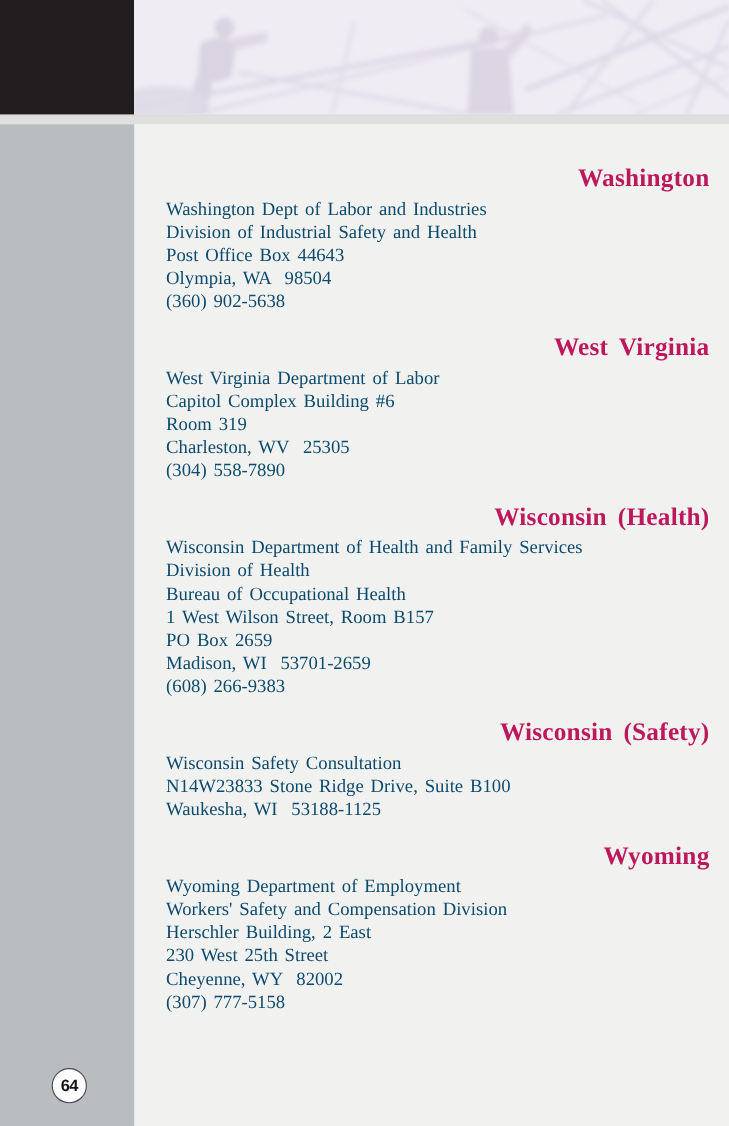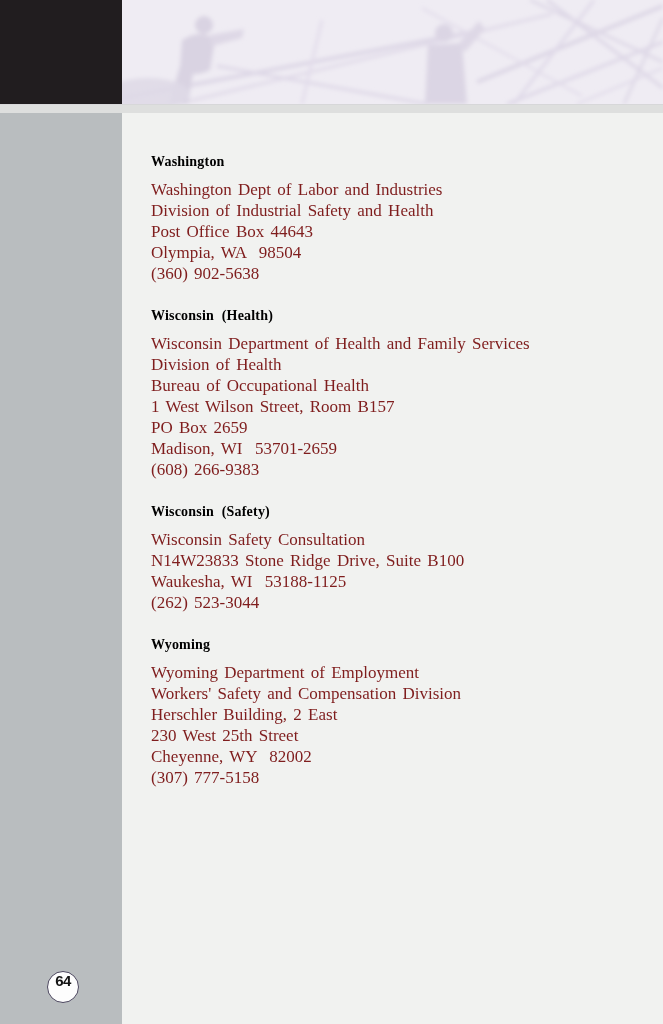--- a/index.html
+++ b/index.html
@@ -46,45 +46,46 @@
     background: #f1f2f0;
     padding: 38px 18px 0 29px;
     box-sizing: border-box;
   }
   
   .entry { margin: 0 0 21px 0; }
   .entry h2 {
     margin: 0 0 7px 0;
     font-family: "Liberation Serif", serif;
     font-weight: bold;
-    font-size: 14px;
+    font-size: 23px;
     line-height: 21px;
-    color: #000000;
+    color: #be185d;
     word-spacing: 4px;
     letter-spacing: 0.2px;
+    text-align: right;
   }
   .entry .line {
     font-size: 17px;
     line-height: 21px;
-    color: #7f1d1d;
+    color: #0c4a6e;
     word-spacing: 2px;
     white-space: pre-wrap;
   }
   
   .page-badge {
     position: absolute;
     left: 47px;
     top: 858px;
     width: 32px;
     height: 32px;
     border-radius: 50%;
     background: #fdfdfd;
     border: 1.6px solid #4c475f;
     display: flex;
-    align-items: flex-start;
+    align-items: center;
     justify-content: center;
     box-sizing: border-box;
   }
   .page-badge span {
     font-family: "Liberation Sans", sans-serif;
     font-weight: bold;
     font-size: 15px;
     color: #141414;
     letter-spacing: -0.5px;
   }
@@ -148,38 +149,45 @@
 
       <section class="entry">
         <h2>Washington</h2>
         <div class="line">Washington Dept of Labor and Industries</div>
         <div class="line">Division of Industrial Safety and Health</div>
         <div class="line">Post Office Box 44643</div>
         <div class="line">Olympia, WA  98504</div>
         <div class="line">(360) 902-5638</div>
       </section>
 
+      <section class="entry">
+        <h2>West Virginia</h2>
+        <div class="line">West Virginia Department of Labor</div>
+        <div class="line">Capitol Complex Building #6</div>
+        <div class="line">Room 319</div>
+        <div class="line">Charleston, WV  25305</div>
+        <div class="line">(304) 558-7890</div>
+      </section>
 
       <section class="entry">
         <h2>Wisconsin (Health)</h2>
         <div class="line">Wisconsin Department of Health and Family Services</div>
         <div class="line">Division of Health</div>
         <div class="line">Bureau of Occupational Health</div>
         <div class="line">1 West Wilson Street, Room B157</div>
         <div class="line">PO Box 2659</div>
         <div class="line">Madison, WI  53701-2659</div>
         <div class="line">(608) 266-9383</div>
       </section>
 
       <section class="entry">
         <h2>Wisconsin (Safety)</h2>
         <div class="line">Wisconsin Safety Consultation</div>
         <div class="line">N14W23833 Stone Ridge Drive, Suite B100</div>
         <div class="line">Waukesha, WI  53188-1125</div>
-        <div class="line">(262) 523-3044</div>
       </section>
 
       <section class="entry">
         <h2>Wyoming</h2>
         <div class="line">Wyoming Department of Employment</div>
         <div class="line">Workers' Safety and Compensation Division</div>
         <div class="line">Herschler Building, 2 East</div>
         <div class="line">230 West 25th Street</div>
         <div class="line">Cheyenne, WY  82002</div>
         <div class="line">(307) 777-5158</div>

